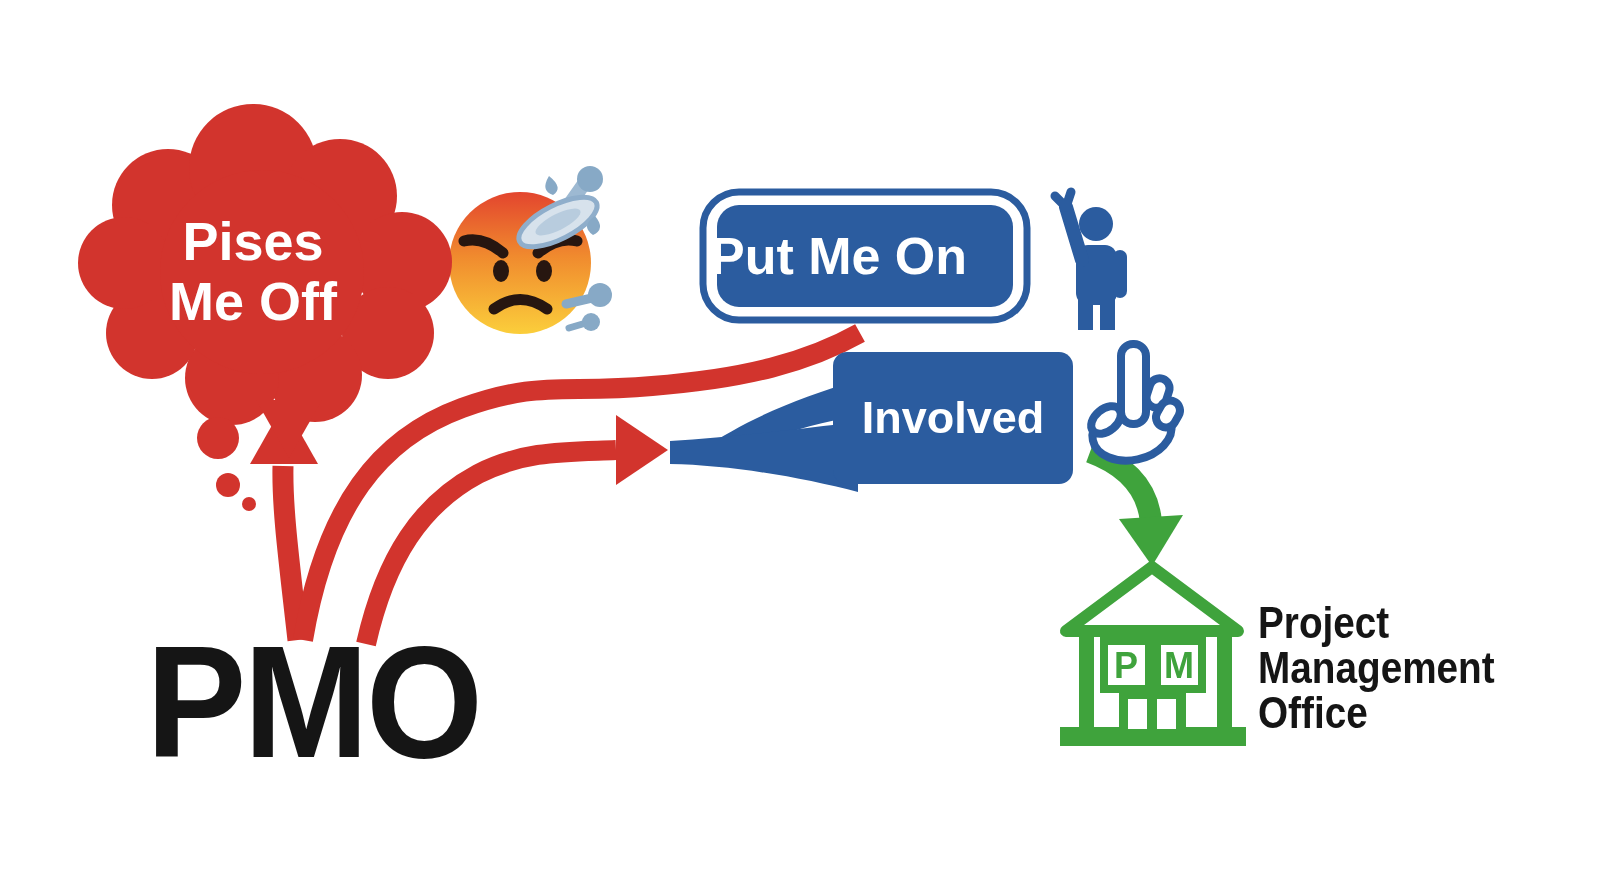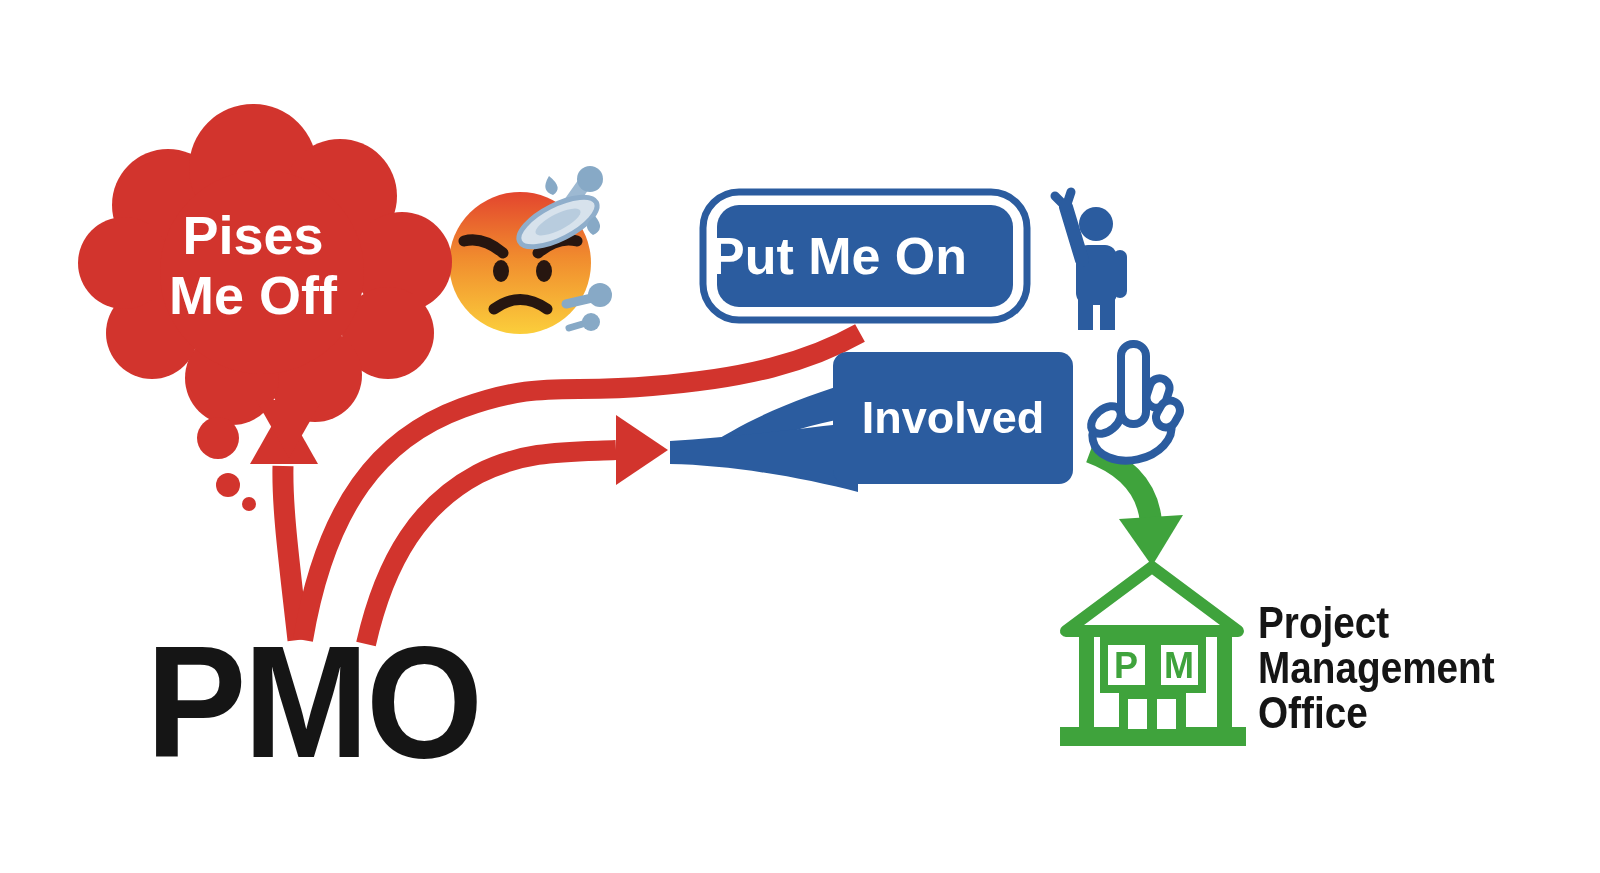--- a/index.html
+++ b/index.html
@@ -3,21 +3,21 @@
 <meta charset="utf-8">
 <style>
   html,body{margin:0;padding:0;background:#ffffff;}
   .stage{
     position:relative;width:1600px;height:873px;background:#ffffff;overflow:hidden;
     font-family:"Liberation Sans",sans-serif;
   }
   .stage svg{position:absolute;left:0;top:0;}
   .txt{position:absolute;font-weight:bold;white-space:nowrap;}
   .cloud-text{
-    left:113px;top:205px;width:280px;text-align:center;color:#ffffff;
+    left:113px;top:211px;width:280px;text-align:center;color:#ffffff;
     font-size:54px;line-height:60px;letter-spacing:0px;
   }
   .putmeon-text{
     left:717px;top:205px;width:243px;height:102px;display:flex;
     align-items:center;justify-content:center;color:#ffffff;font-size:52px;
   }
   .involved-text{
     left:833px;top:352px;width:240px;height:132px;display:flex;
     align-items:center;justify-content:center;color:#ffffff;font-size:45px;line-height:52px;
     text-align:center;

